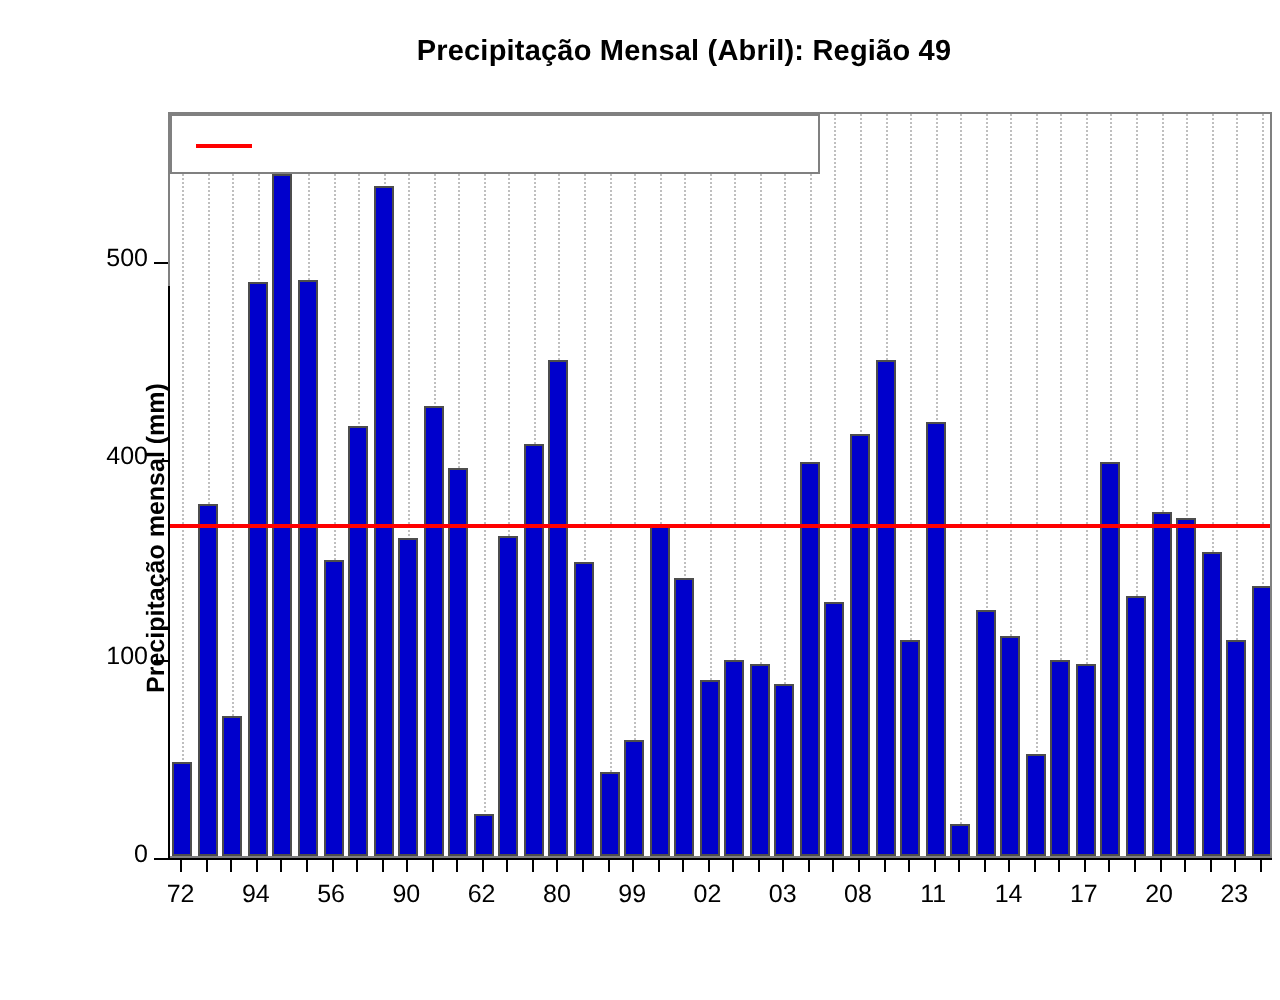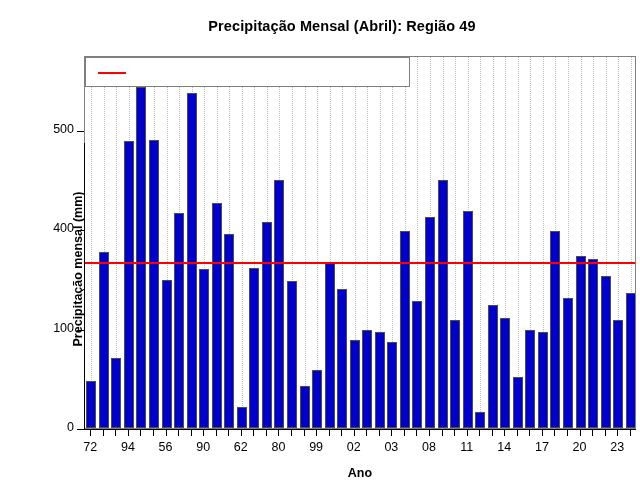--- a/index.html
+++ b/index.html
@@ -192,21 +192,20 @@
   }
 </style>
 </head>
 <body>
 
 <div id="chart-root">
 
   <div id="chart-title">Precipitação Mensal (Abril): Região 49</div>
 
   <div id="ylabel">Precipitação mensal (mm)</div>
-  <div id="xlabel">Ano</div>
 
   <div id="plot-frame">
     <div id="grid-layer">
         <div class="vgrid" style="left: 6.27273px;"></div>
         <div class="vgrid" style="left: 18.8182px;"></div>
         <div class="vgrid" style="left: 31.3636px;"></div>
         <div class="vgrid" style="left: 43.9091px;"></div>
         <div class="vgrid" style="left: 56.4545px;"></div>
         <div class="vgrid" style="left: 69px;"></div>
         <div class="vgrid" style="left: 81.5455px;"></div>

